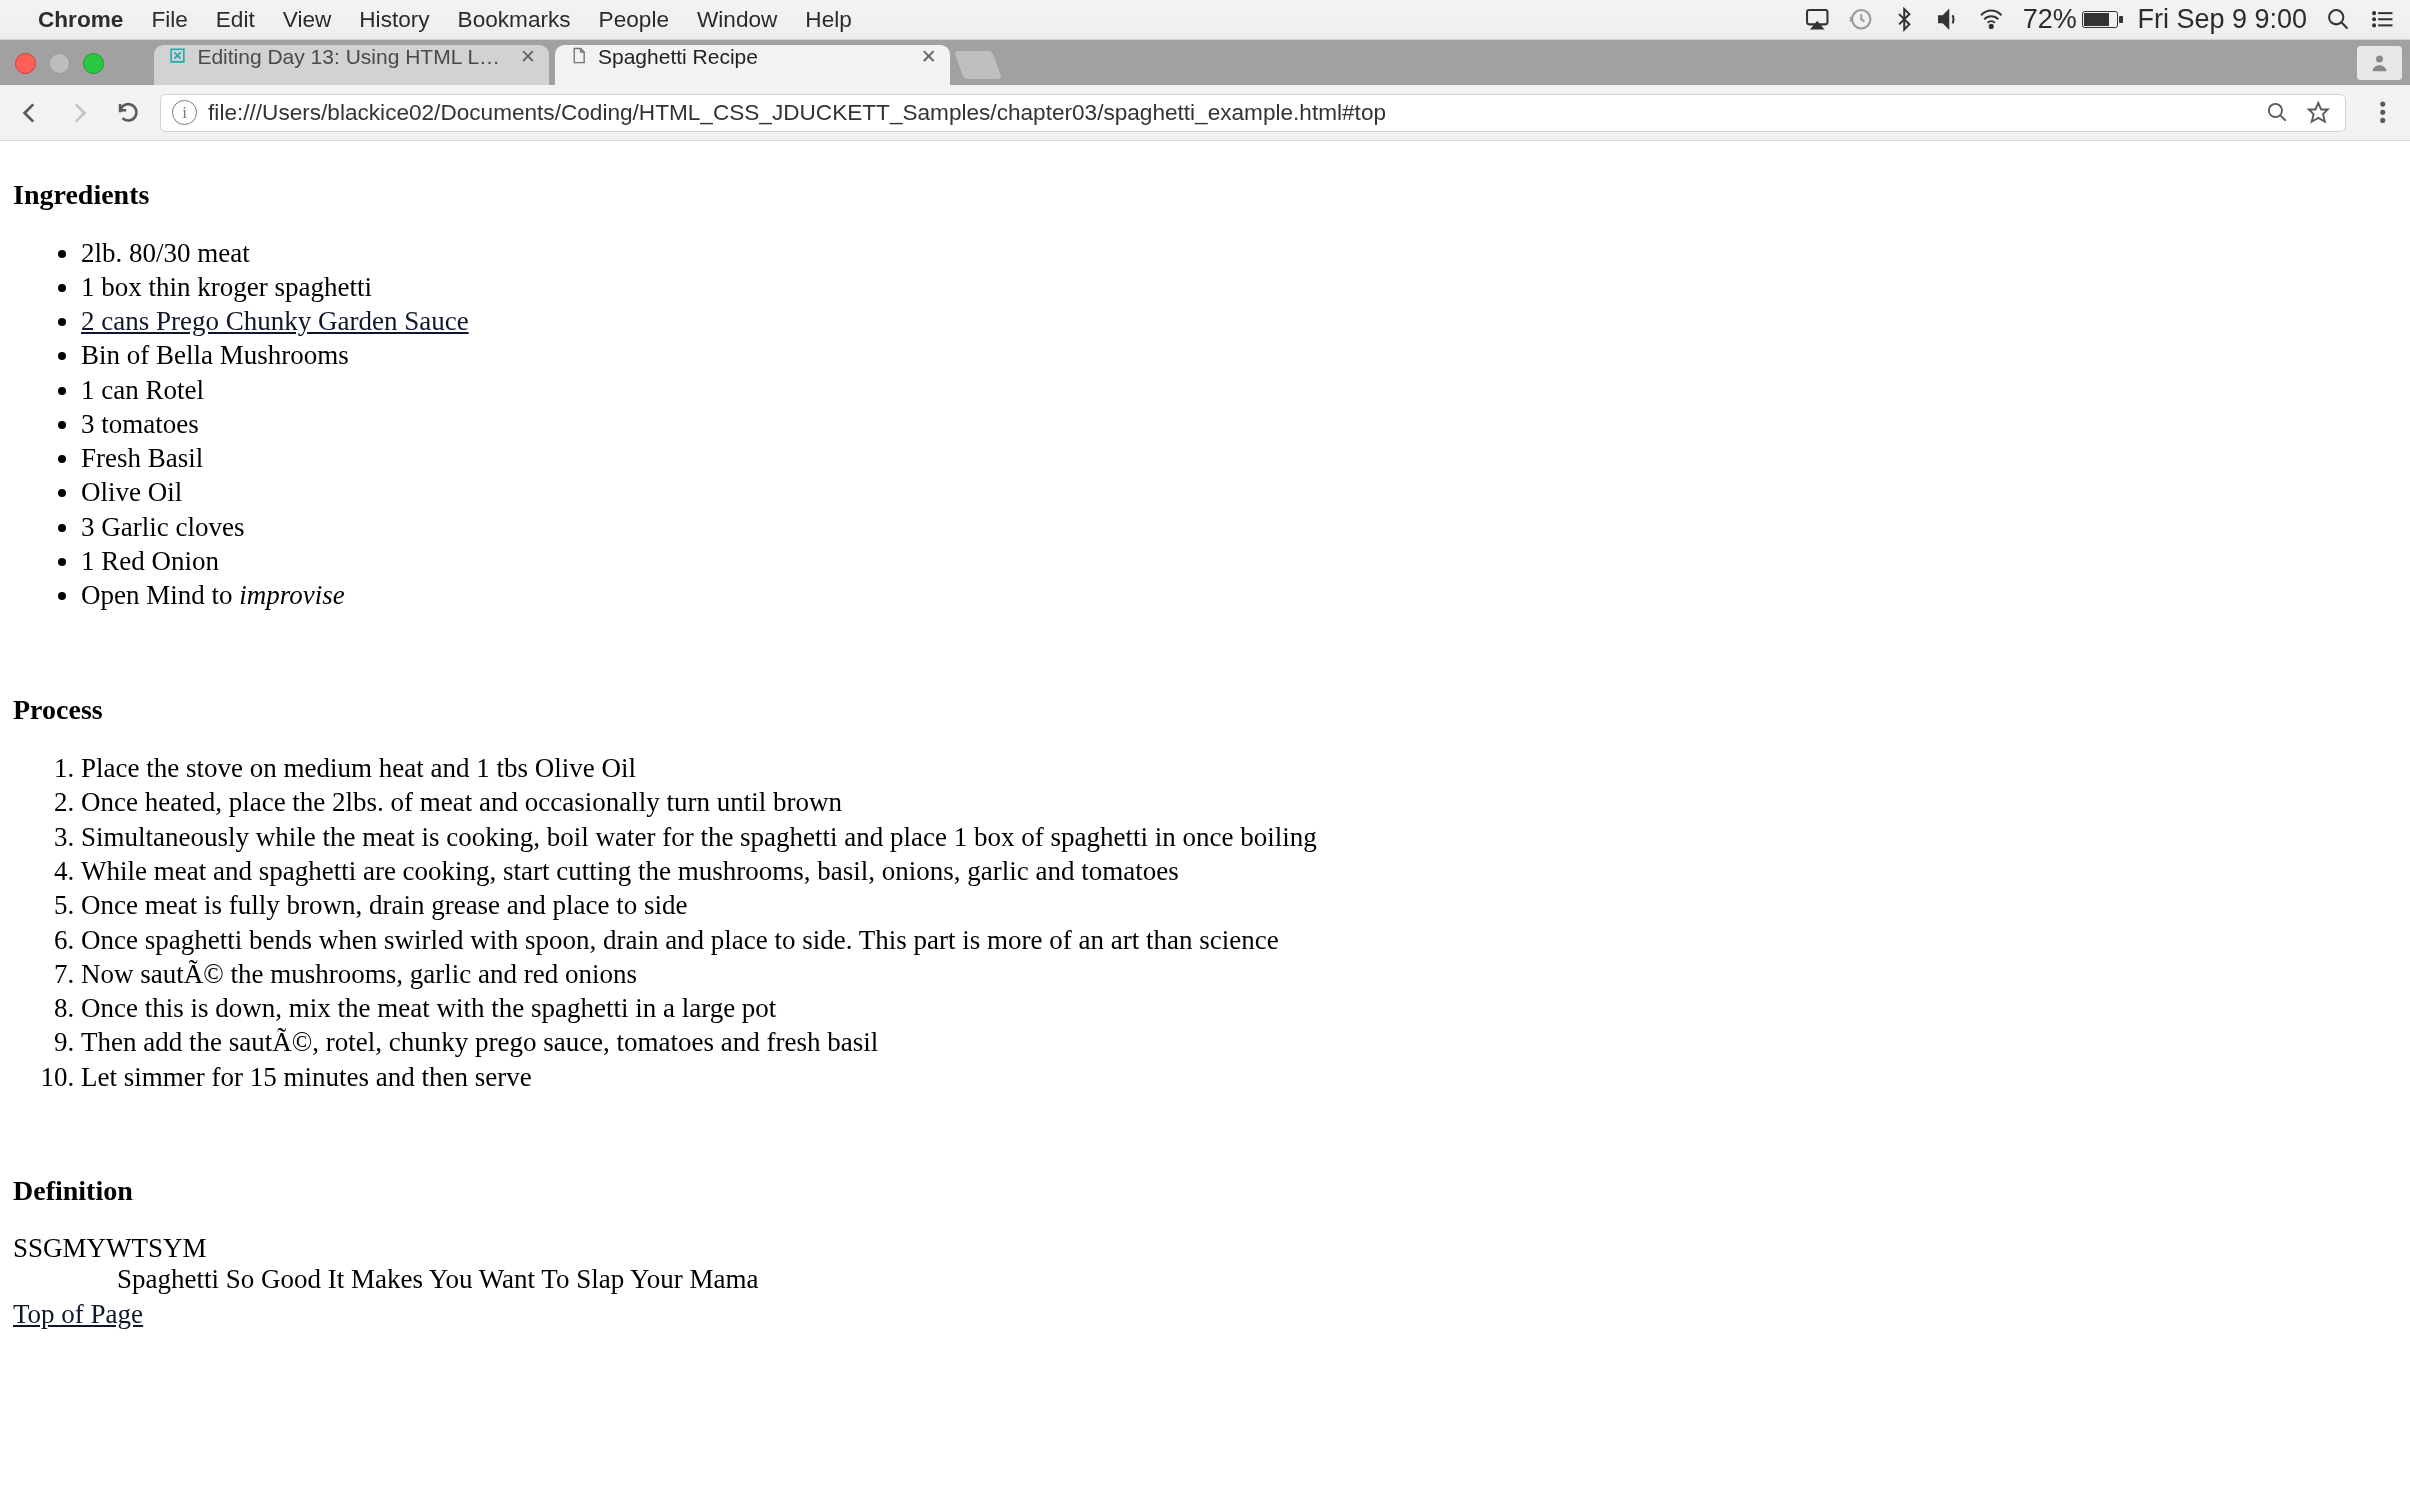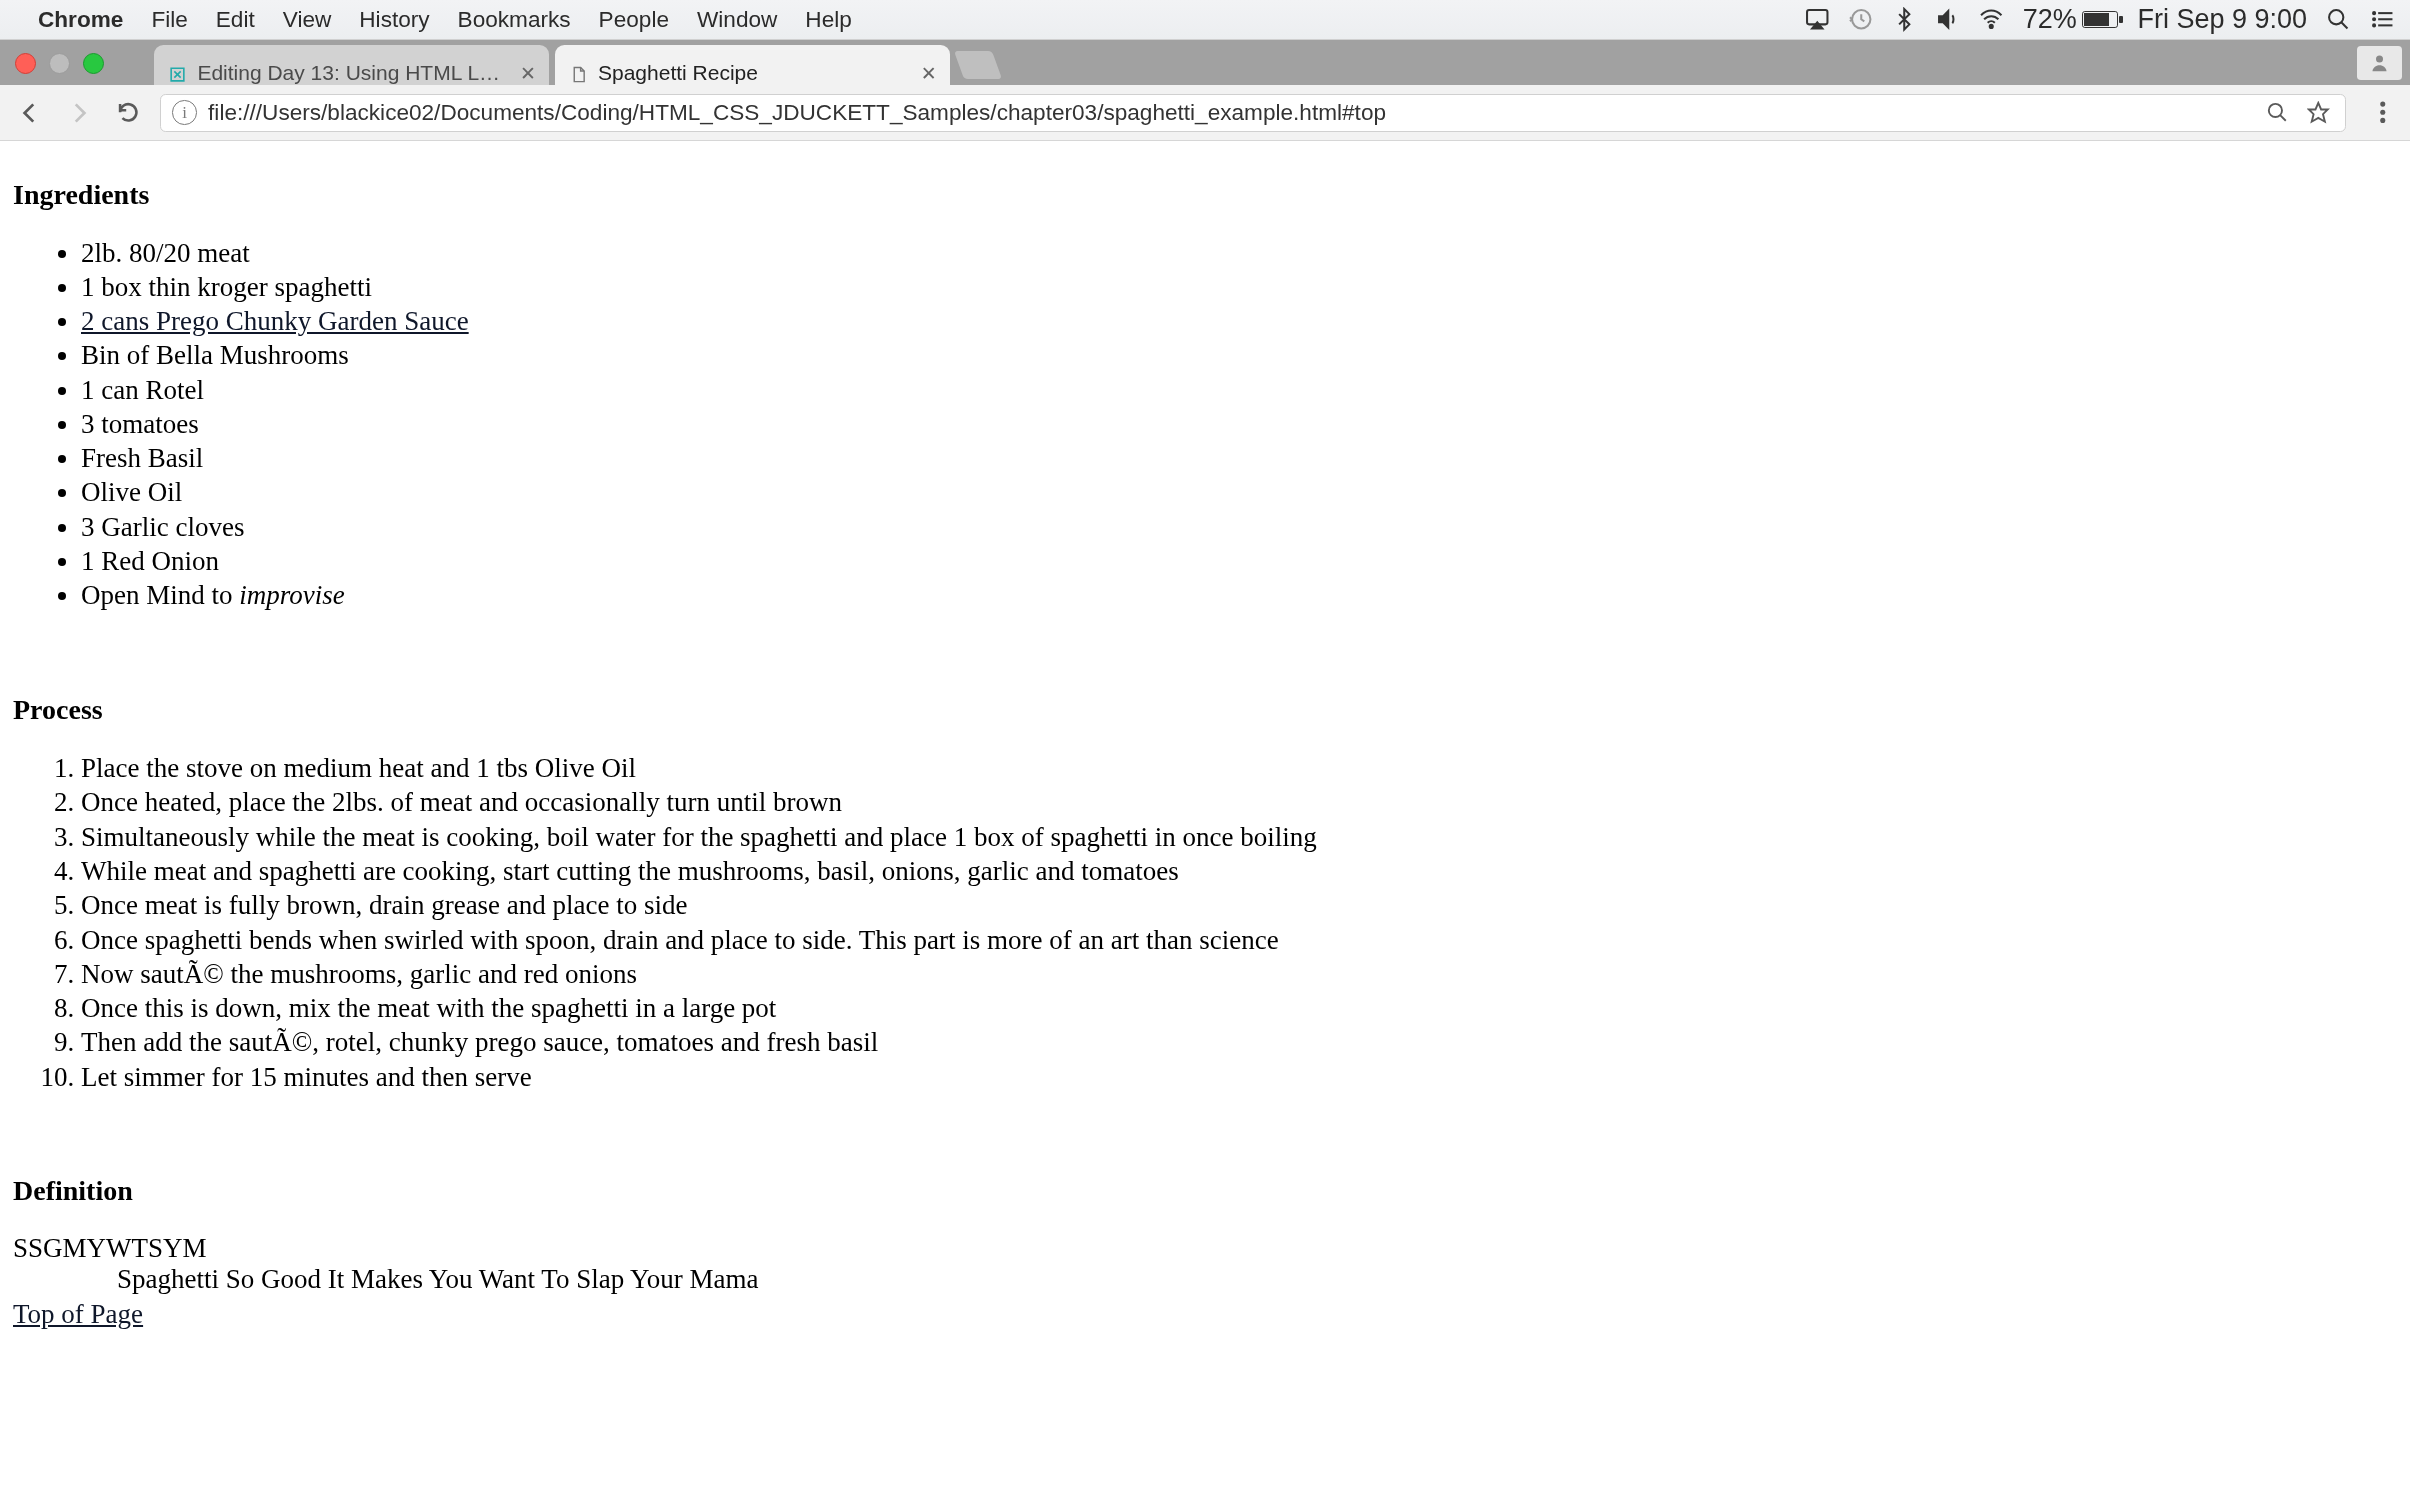--- a/index.html
+++ b/index.html
@@ -62,21 +62,21 @@
   .tabs {
     display: flex; align-items: flex-end; margin-left: 141px; height: 100%;
   }
   .tab {
     height: 40px;
     min-width: 395px;
     background: #d2d2d2;
     border-top-left-radius: 9.4px;
     border-top-right-radius: 9.4px;
     display: flex;
-    align-items: flex-end;
+    align-items: flex-start;
     padding: 0 13px;
     font-size: 21px;
     color: #4a4a4a;
     margin-right: 5.6px;
     position: relative;
     gap: 9.4px;
   }
   .tab.active { background: #f2f2f2; color: #222; }
   .tab .favicon { width: 21px; height: 21px; display:inline-flex; align-items:center; justify-content:center; }
   .tab .title { flex:1; white-space: nowrap; overflow:hidden; text-overflow: ellipsis; }
@@ -294,21 +294,21 @@
         <circle cx="3" cy="4" r="2.5"></circle>
         <circle cx="3" cy="12" r="2.5"></circle>
         <circle cx="3" cy="20" r="2.5"></circle>
       </svg>
   </div>
 </div>
 
 <div class="page">
   <h2>Ingredients</h2>
   <ul id="ingredients-list">
-      <li>2lb. 80/20 meat</li>
+      <li>2lb. 80/30 meat</li>
       <li>1 box thin kroger spaghetti</li>
       <li><a href="#">2 cans Prego Chunky Garden Sauce</a></li>
       <li>Bin of Bella Mushrooms</li>
       <li>1 can Rotel</li>
       <li>3 tomatoes</li>
       <li>Fresh Basil</li>
       <li>Olive Oil</li>
       <li>3 Garlic cloves</li>
       <li>1 Red Onion</li>
       <li><span>Open Mind to </span><span class="italic">improvise</span></li>

